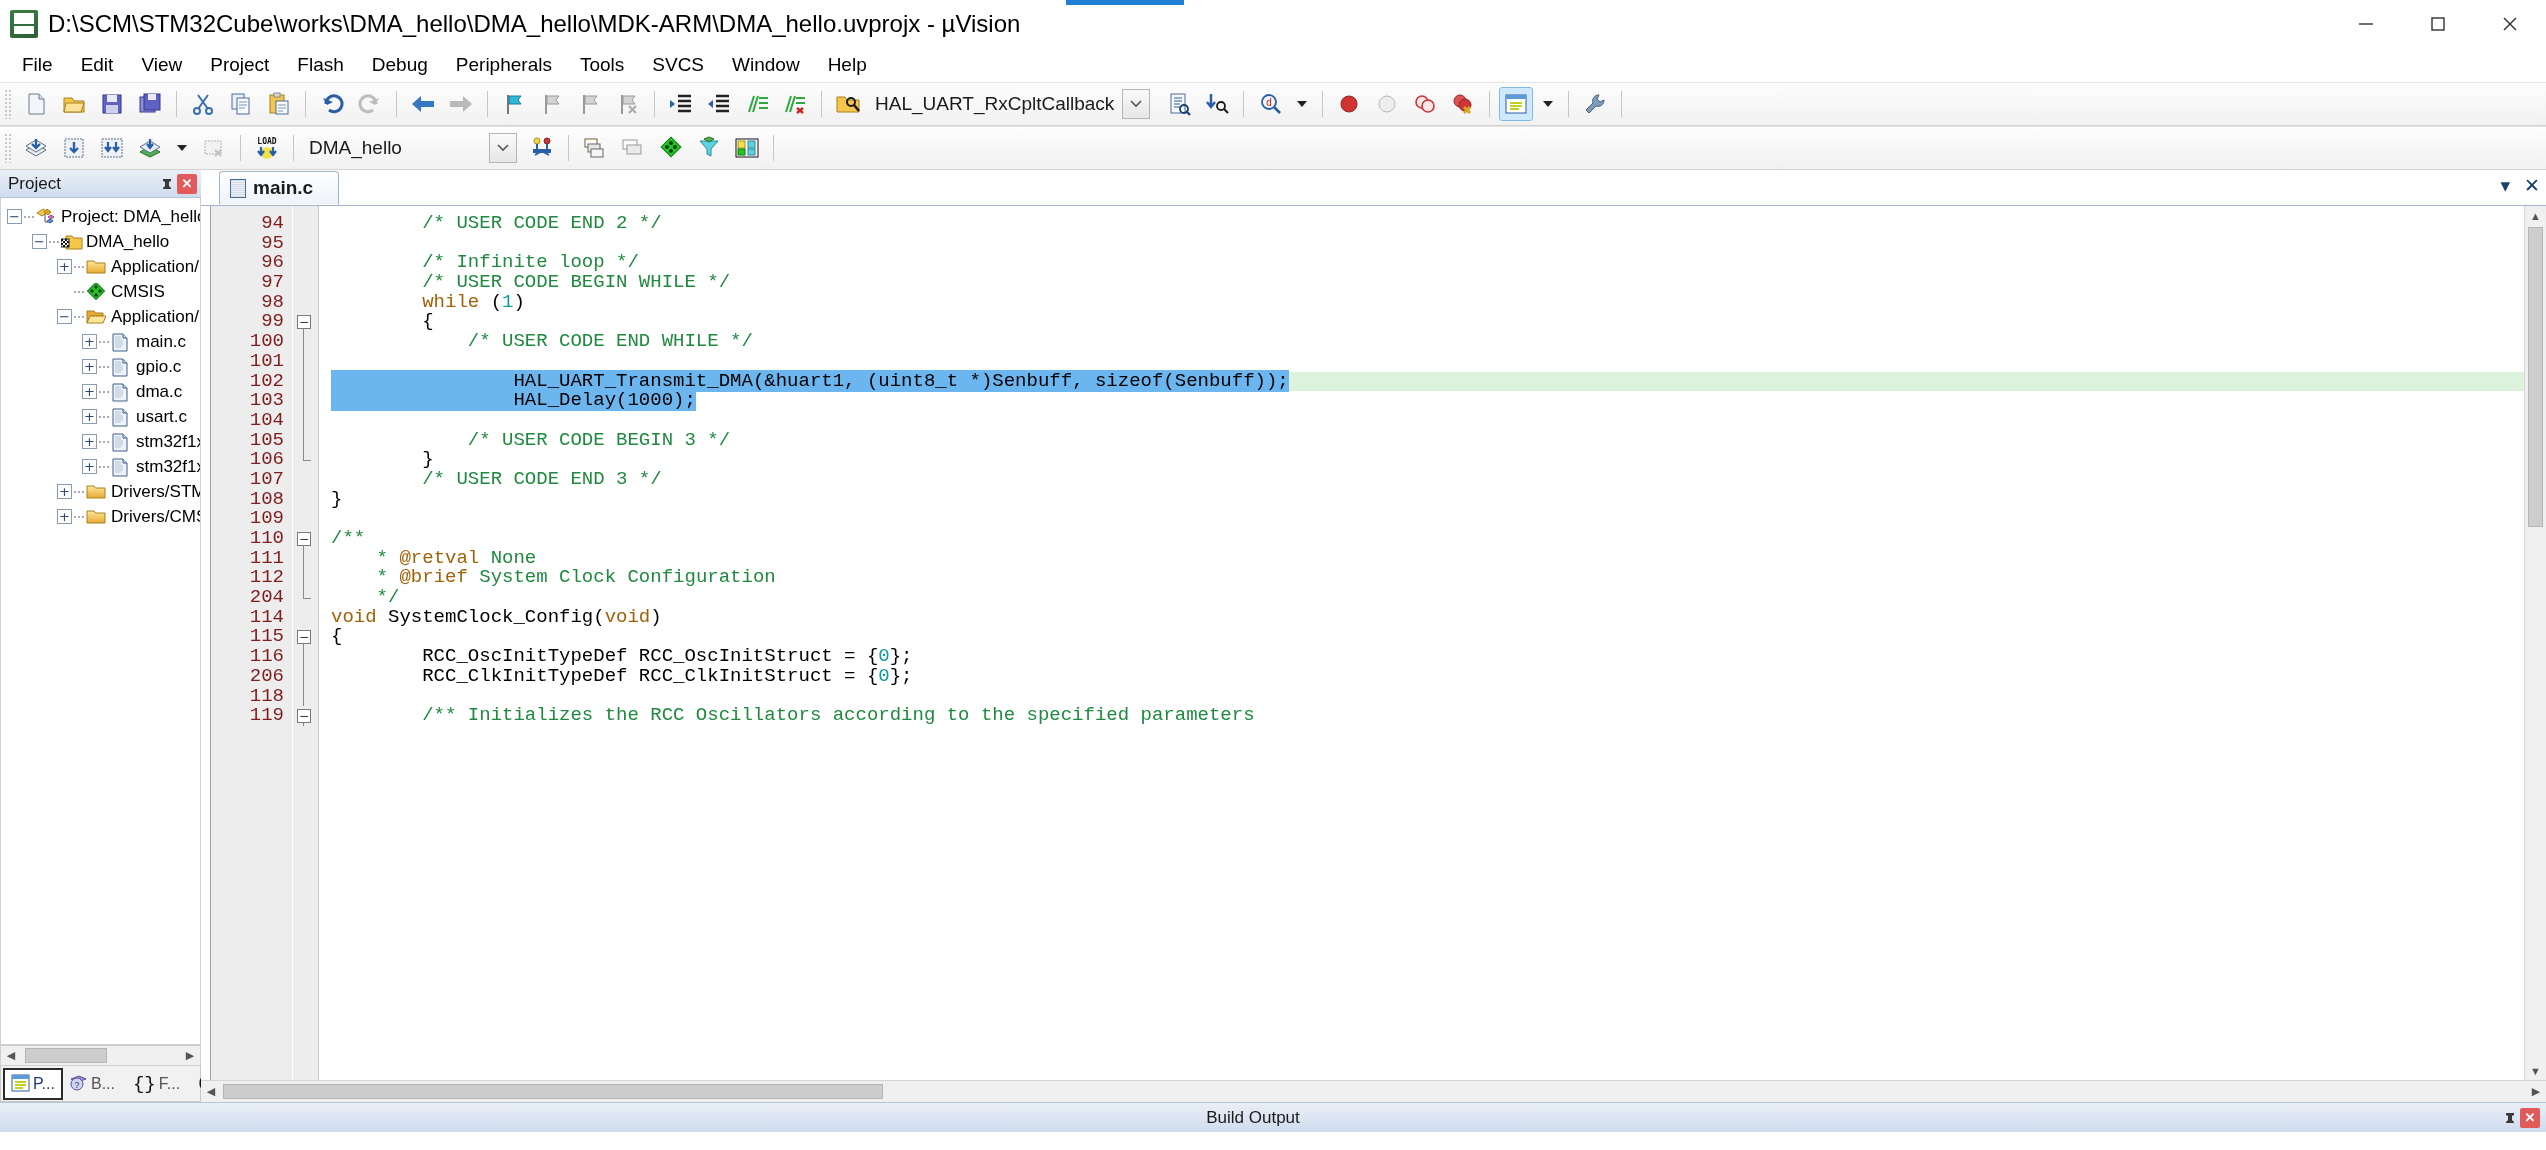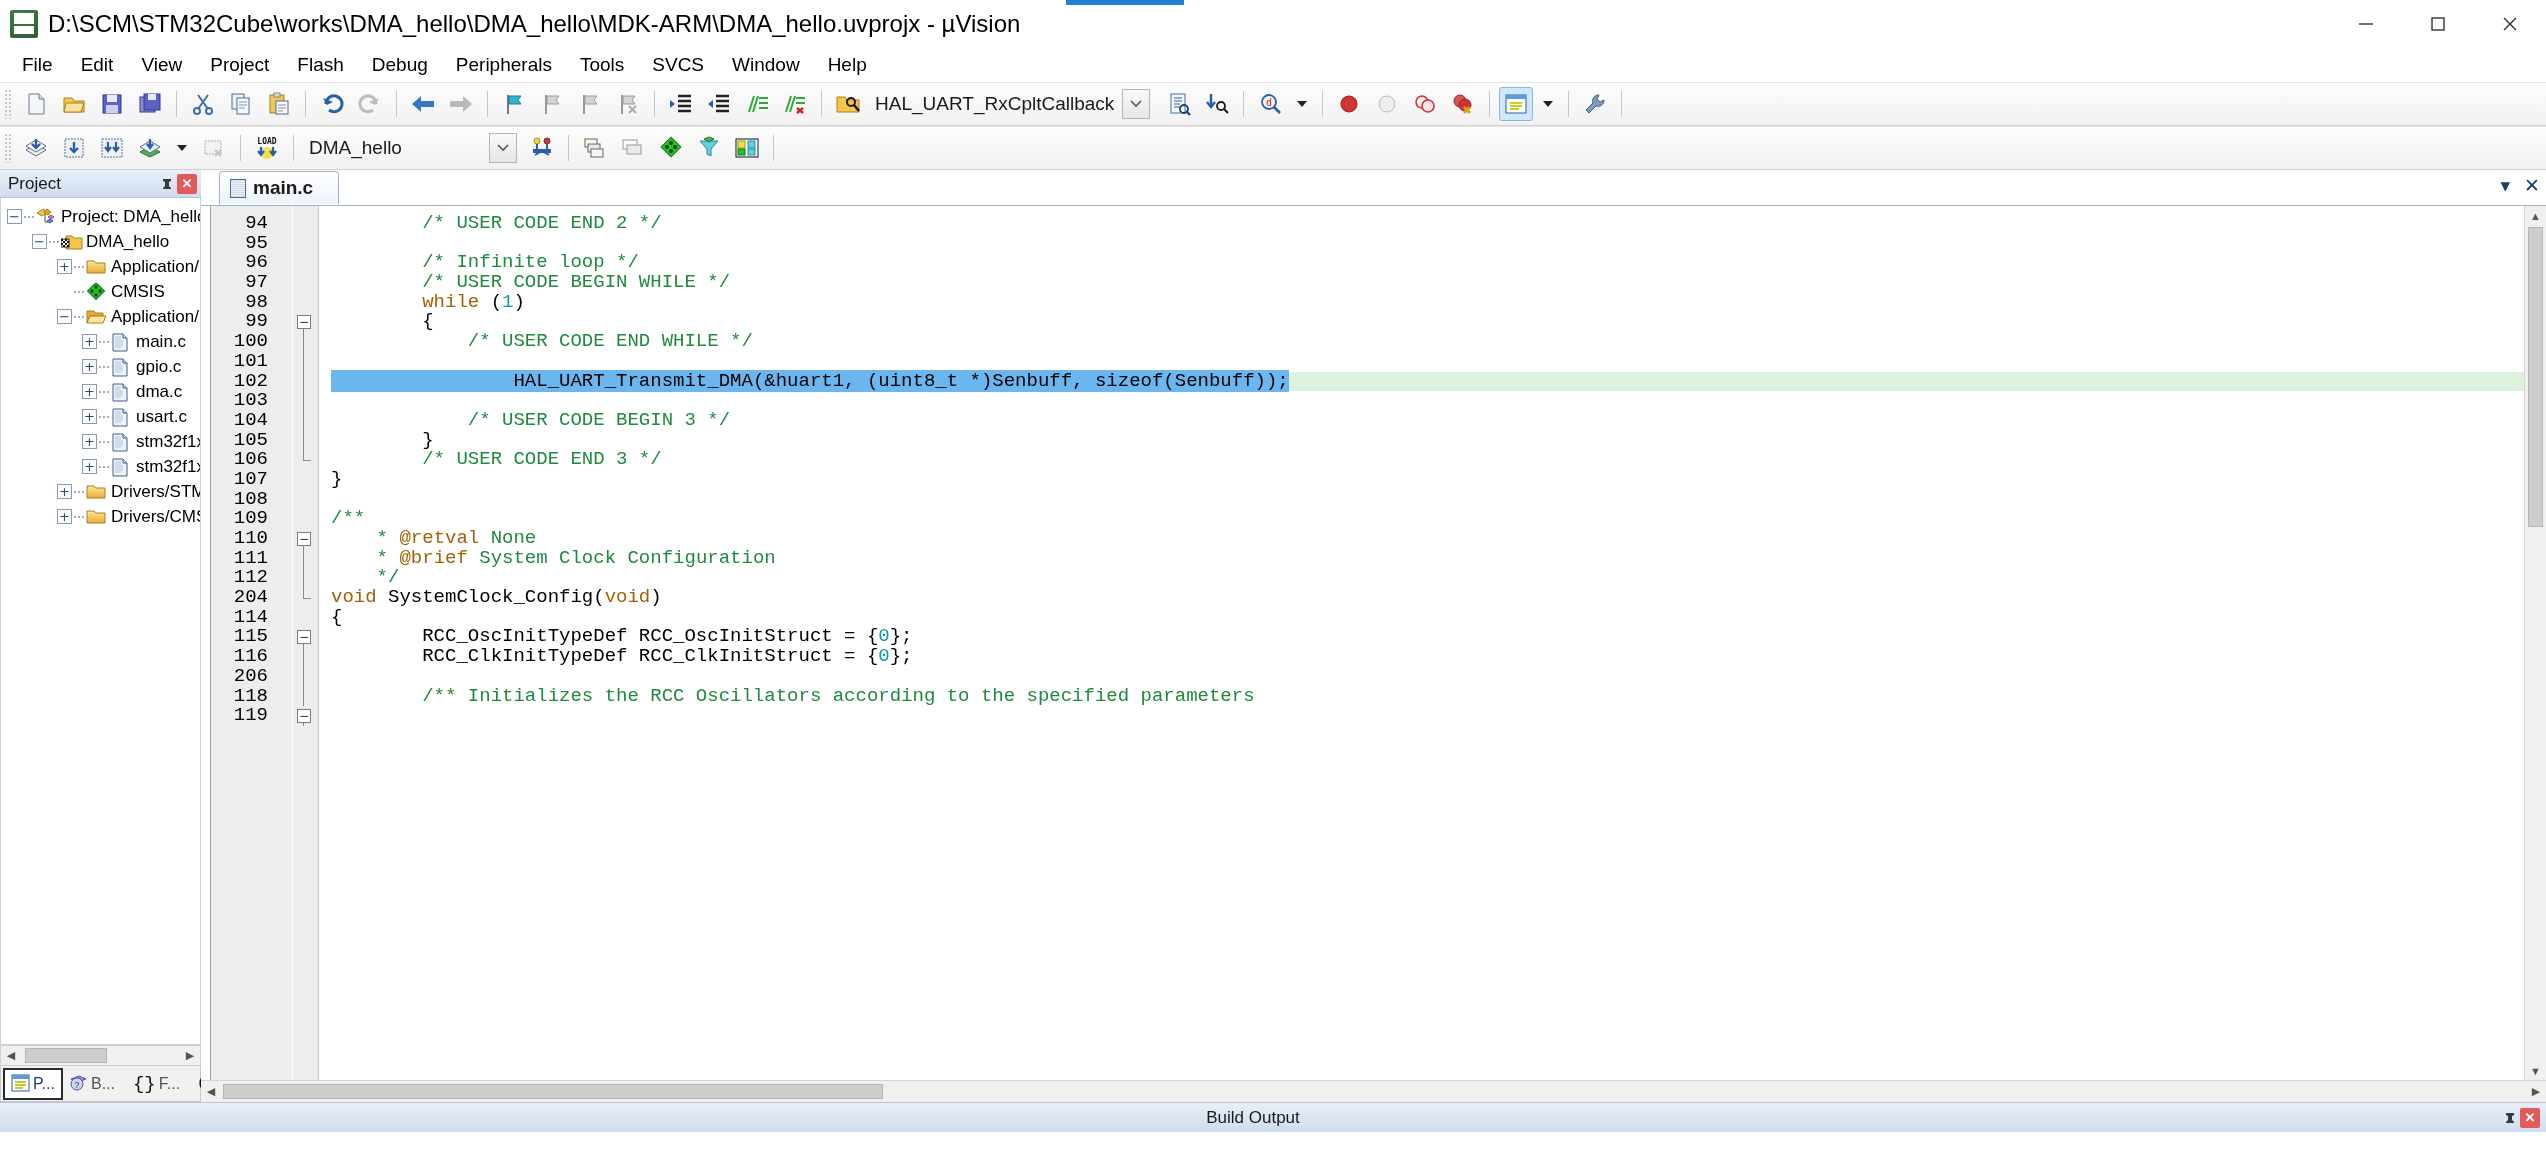--- a/index.html
+++ b/index.html
@@ -140,22 +140,22 @@
     width:16px;height:19px;background:#eef2f8;border:1px solid #4a6c9b;
     background-image:repeating-linear-gradient(0deg,#d2dbe8 0 1px,transparent 1px 2px);
   }
   #tabbar-right { position:absolute; right:6px; top:4px; display:flex; gap:14px; align-items:center; }
 
   #code-wrap { flex:1; display:flex; min-height:0; position:relative; background:#fff; }
   #code-left-border { width:10px; background:#fff; flex:none; border-right:1px solid #9aa6b5; }
   #code-scrollregion { flex:1; display:flex; min-width:0; }
   #gutter {
     width:82px; background:#ededed; flex:none;
-    font-family:"Liberation Mono", monospace; font-size:19px; color:#000000;
-    text-align:right; padding-top:8px; padding-right:24px;
+    font-family:"Liberation Mono", monospace; font-size:19px; color:#7f1d1d;
+    text-align:right; padding-top:8px; padding-right:8px;
     border-right:1px solid #fff;
   }
   #gutter .ln { height:19.7px; line-height:19.7px; }
   #foldcol {
     width:26px; flex:none; background:#ededed; padding-top:8px; position:relative;
     border-right:1px solid #c8c8c8;
   }
   #foldcol .fr { height:19.7px; position:relative; }
   .fold-box {
     position:absolute; left:4px; top:3px; width:14px;height:14px;
@@ -909,20 +909,21 @@
         <div id="codetext">
             <div class="cl"><span>&nbsp;&nbsp;&nbsp;&nbsp;&nbsp;&nbsp;&nbsp;&nbsp;</span><span class="tok-cmt">/* USER CODE END 2 */</span></div>
             <div class="cl"><span></span></div>
             <div class="cl"><span>&nbsp;&nbsp;&nbsp;&nbsp;&nbsp;&nbsp;&nbsp;&nbsp;</span><span class="tok-cmt">/* Infinite loop */</span></div>
             <div class="cl"><span>&nbsp;&nbsp;&nbsp;&nbsp;&nbsp;&nbsp;&nbsp;&nbsp;</span><span class="tok-cmt">/* USER CODE BEGIN WHILE */</span></div>
             <div class="cl"><span>&nbsp;&nbsp;&nbsp;&nbsp;&nbsp;&nbsp;&nbsp;&nbsp;</span><span class="tok-kw">while</span><span class="tok-pl"> (</span><span class="tok-num">1</span><span class="tok-pl">)</span></div>
             <div class="cl"><span>&nbsp;&nbsp;&nbsp;&nbsp;&nbsp;&nbsp;&nbsp;&nbsp;</span><span class="tok-pl">{</span></div>
             <div class="cl"><span>&nbsp;&nbsp;&nbsp;&nbsp;&nbsp;&nbsp;&nbsp;&nbsp;&nbsp;&nbsp;&nbsp;&nbsp;</span><span class="tok-cmt">/* USER CODE END WHILE */</span></div>
             <div class="cl"><span></span></div>
             <div class="cl hl-wide"><span class="sel-inner">&nbsp;&nbsp;&nbsp;&nbsp;&nbsp;&nbsp;&nbsp;&nbsp;&nbsp;&nbsp;&nbsp;&nbsp;&nbsp;&nbsp;&nbsp;&nbsp;</span><span class="sel-inner"><span class="tok-pl">HAL_UART_Transmit_DMA(&amp;huart1, (uint8_t *)Senbuff, sizeof(Senbuff));</span></span></div>
+            <div class="cl"><span class="sel-inner">&nbsp;&nbsp;&nbsp;&nbsp;&nbsp;&nbsp;&nbsp;&nbsp;&nbsp;&nbsp;&nbsp;&nbsp;&nbsp;&nbsp;&nbsp;&nbsp;</span><span class="sel-inner"><span class="tok-pl">HAL_Delay(1000);</span></span></div>
             <div class="cl"><span></span></div>
             <div class="cl"><span>&nbsp;&nbsp;&nbsp;&nbsp;&nbsp;&nbsp;&nbsp;&nbsp;&nbsp;&nbsp;&nbsp;&nbsp;</span><span class="tok-cmt">/* USER CODE BEGIN 3 */</span></div>
             <div class="cl"><span>&nbsp;&nbsp;&nbsp;&nbsp;&nbsp;&nbsp;&nbsp;&nbsp;</span><span class="tok-pl">}</span></div>
             <div class="cl"><span>&nbsp;&nbsp;&nbsp;&nbsp;&nbsp;&nbsp;&nbsp;&nbsp;</span><span class="tok-cmt">/* USER CODE END 3 */</span></div>
             <div class="cl"><span></span><span class="tok-pl">}</span></div>
             <div class="cl"><span></span></div>
             <div class="cl"><span></span><span class="tok-cmt">/**</span></div>
             <div class="cl"><span>&nbsp;&nbsp;&nbsp;&nbsp;</span><span class="tok-cmt">* </span><span class="tok-kw">@retval</span><span class="tok-cmt"> None</span></div>
             <div class="cl"><span>&nbsp;&nbsp;&nbsp;&nbsp;</span><span class="tok-cmt">* </span><span class="tok-kw">@brief</span><span class="tok-cmt"> System Clock Configuration</span></div>
             <div class="cl"><span>&nbsp;&nbsp;&nbsp;&nbsp;</span><span class="tok-cmt">*/</span></div>

